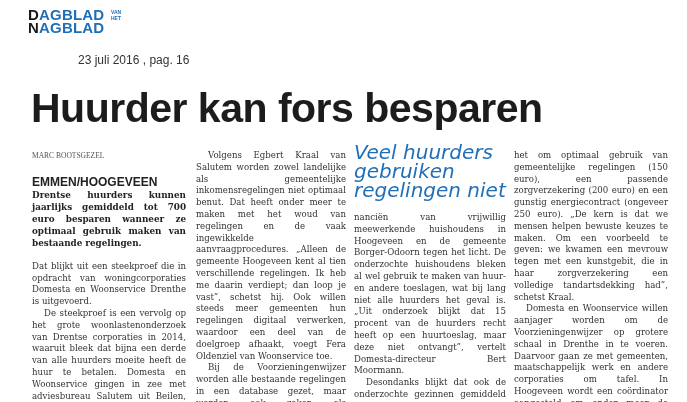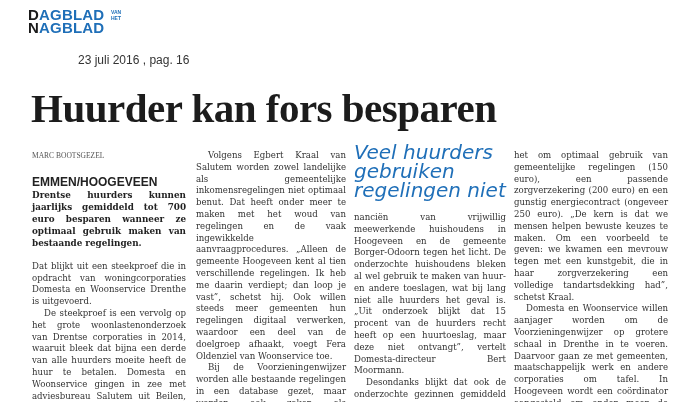--- a/index.html
+++ b/index.html
@@ -2,21 +2,21 @@
 <html><head>
 <meta charset="utf-8">
 <style>
   html, body { margin:0; padding:0; background:#ffffff; }
   body { width:687px; height:402px; position:relative; overflow:hidden; font-family:"DejaVu Serif", serif; color:#2a2a2a; }
   .logo { position:absolute; left:28px; top:8px; }
   .logo-line { font-family:"Liberation Sans", sans-serif; font-weight:bold; font-size:15px; line-height:13px; letter-spacing:0.2px; color:#1f6fb8; }
   .logo-line .first { color:#1a1a1a; }
   .logo-small { position:absolute; left:83px; top:1px; font-family:"Liberation Sans", sans-serif; font-weight:bold; font-size:5px; line-height:6px; color:#1f6fb8; }
   .dateline { position:absolute; left:78px; top:53px; font-family:"Liberation Sans", sans-serif; font-size:12px; color:#333; }
-  .headline { position:absolute; left:31px; top:82px; font-family:Liberation Serif, serif; font-weight:bold; font-size:41px; line-height:52px; letter-spacing:-0.5px; color:#1c1c1c; white-space:nowrap; }
+  .headline { position:absolute; left:31px; top:82px; font-family:Liberation Sans, sans-serif; font-weight:bold; font-size:41px; line-height:52px; letter-spacing:-0.5px; color:#1c1c1c; white-space:nowrap; }
   .col { position:absolute; top:150px; font-size:8.6px; line-height:11.8px; text-align:justify; color:#333; }
   .c1 { left:32px; width:154px; top:150px; }
   .c2 { left:196px; width:150px; }
   .c3 { left:354px; width:152px; }
   .c4 { left:514px; width:154px; }
   .byline { font-family:Liberation Serif, serif; font-size:7.5px; color:#555; margin:0 0 14px 0; }
   .lead { font-weight:bold; font-size:8.8px; line-height:12px; color:#222; margin:0 0 12px 0; }
   .lead .place { font-family:"Liberation Sans", sans-serif; font-size:12px; }
   p { margin:0; }
   .ind { text-indent:12px; }

